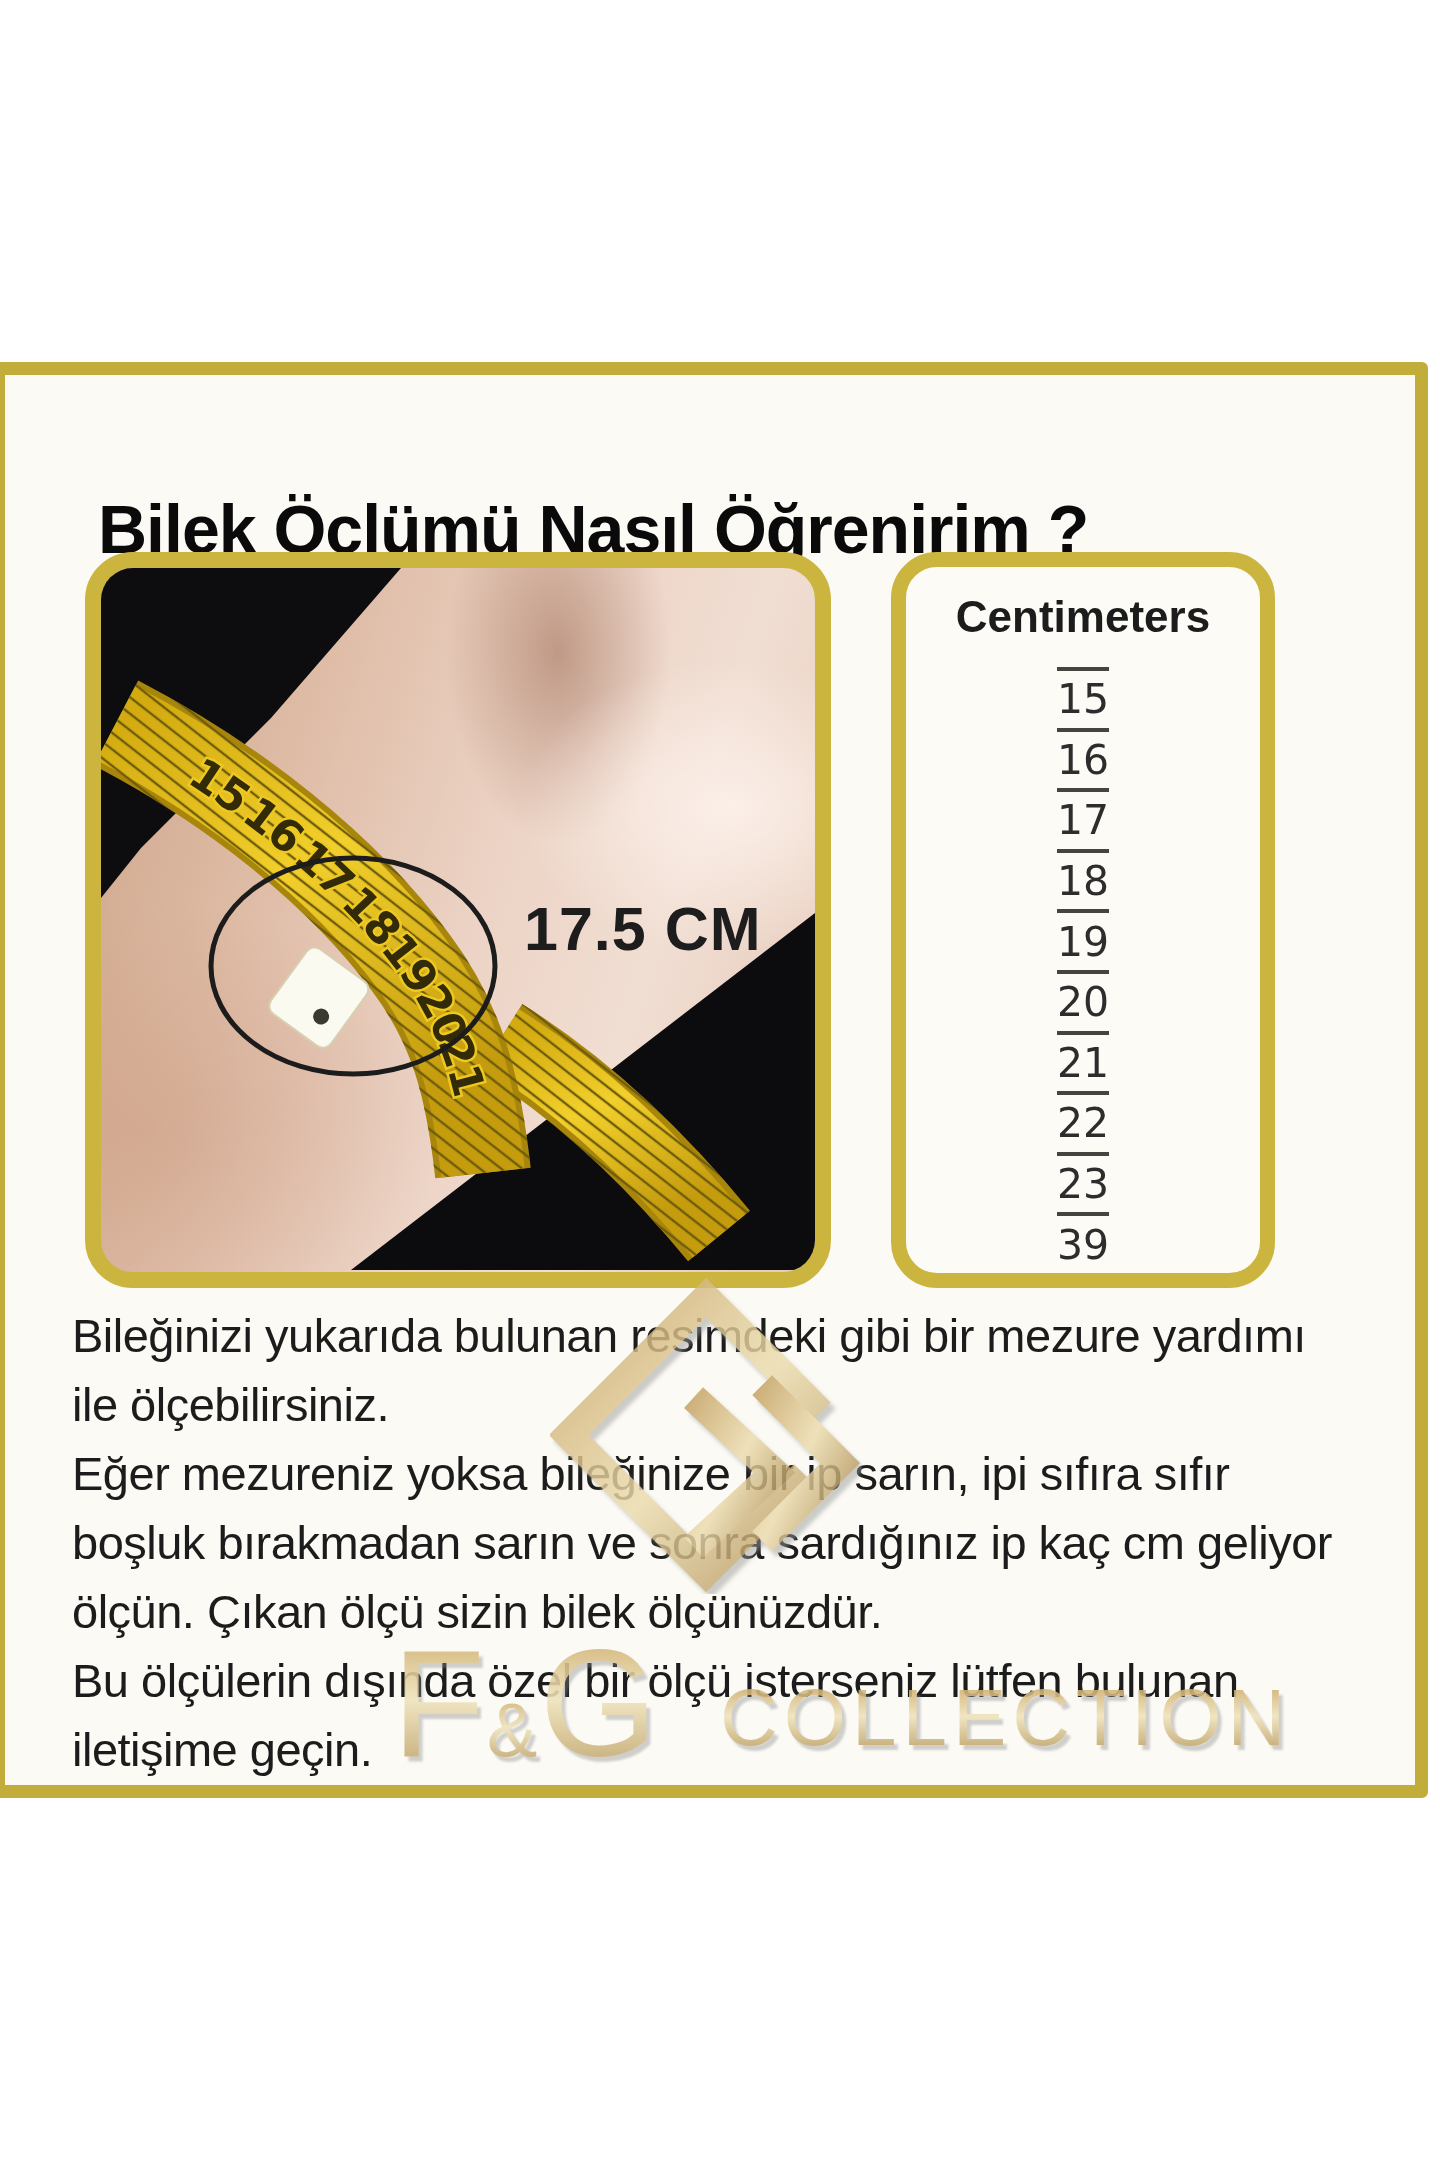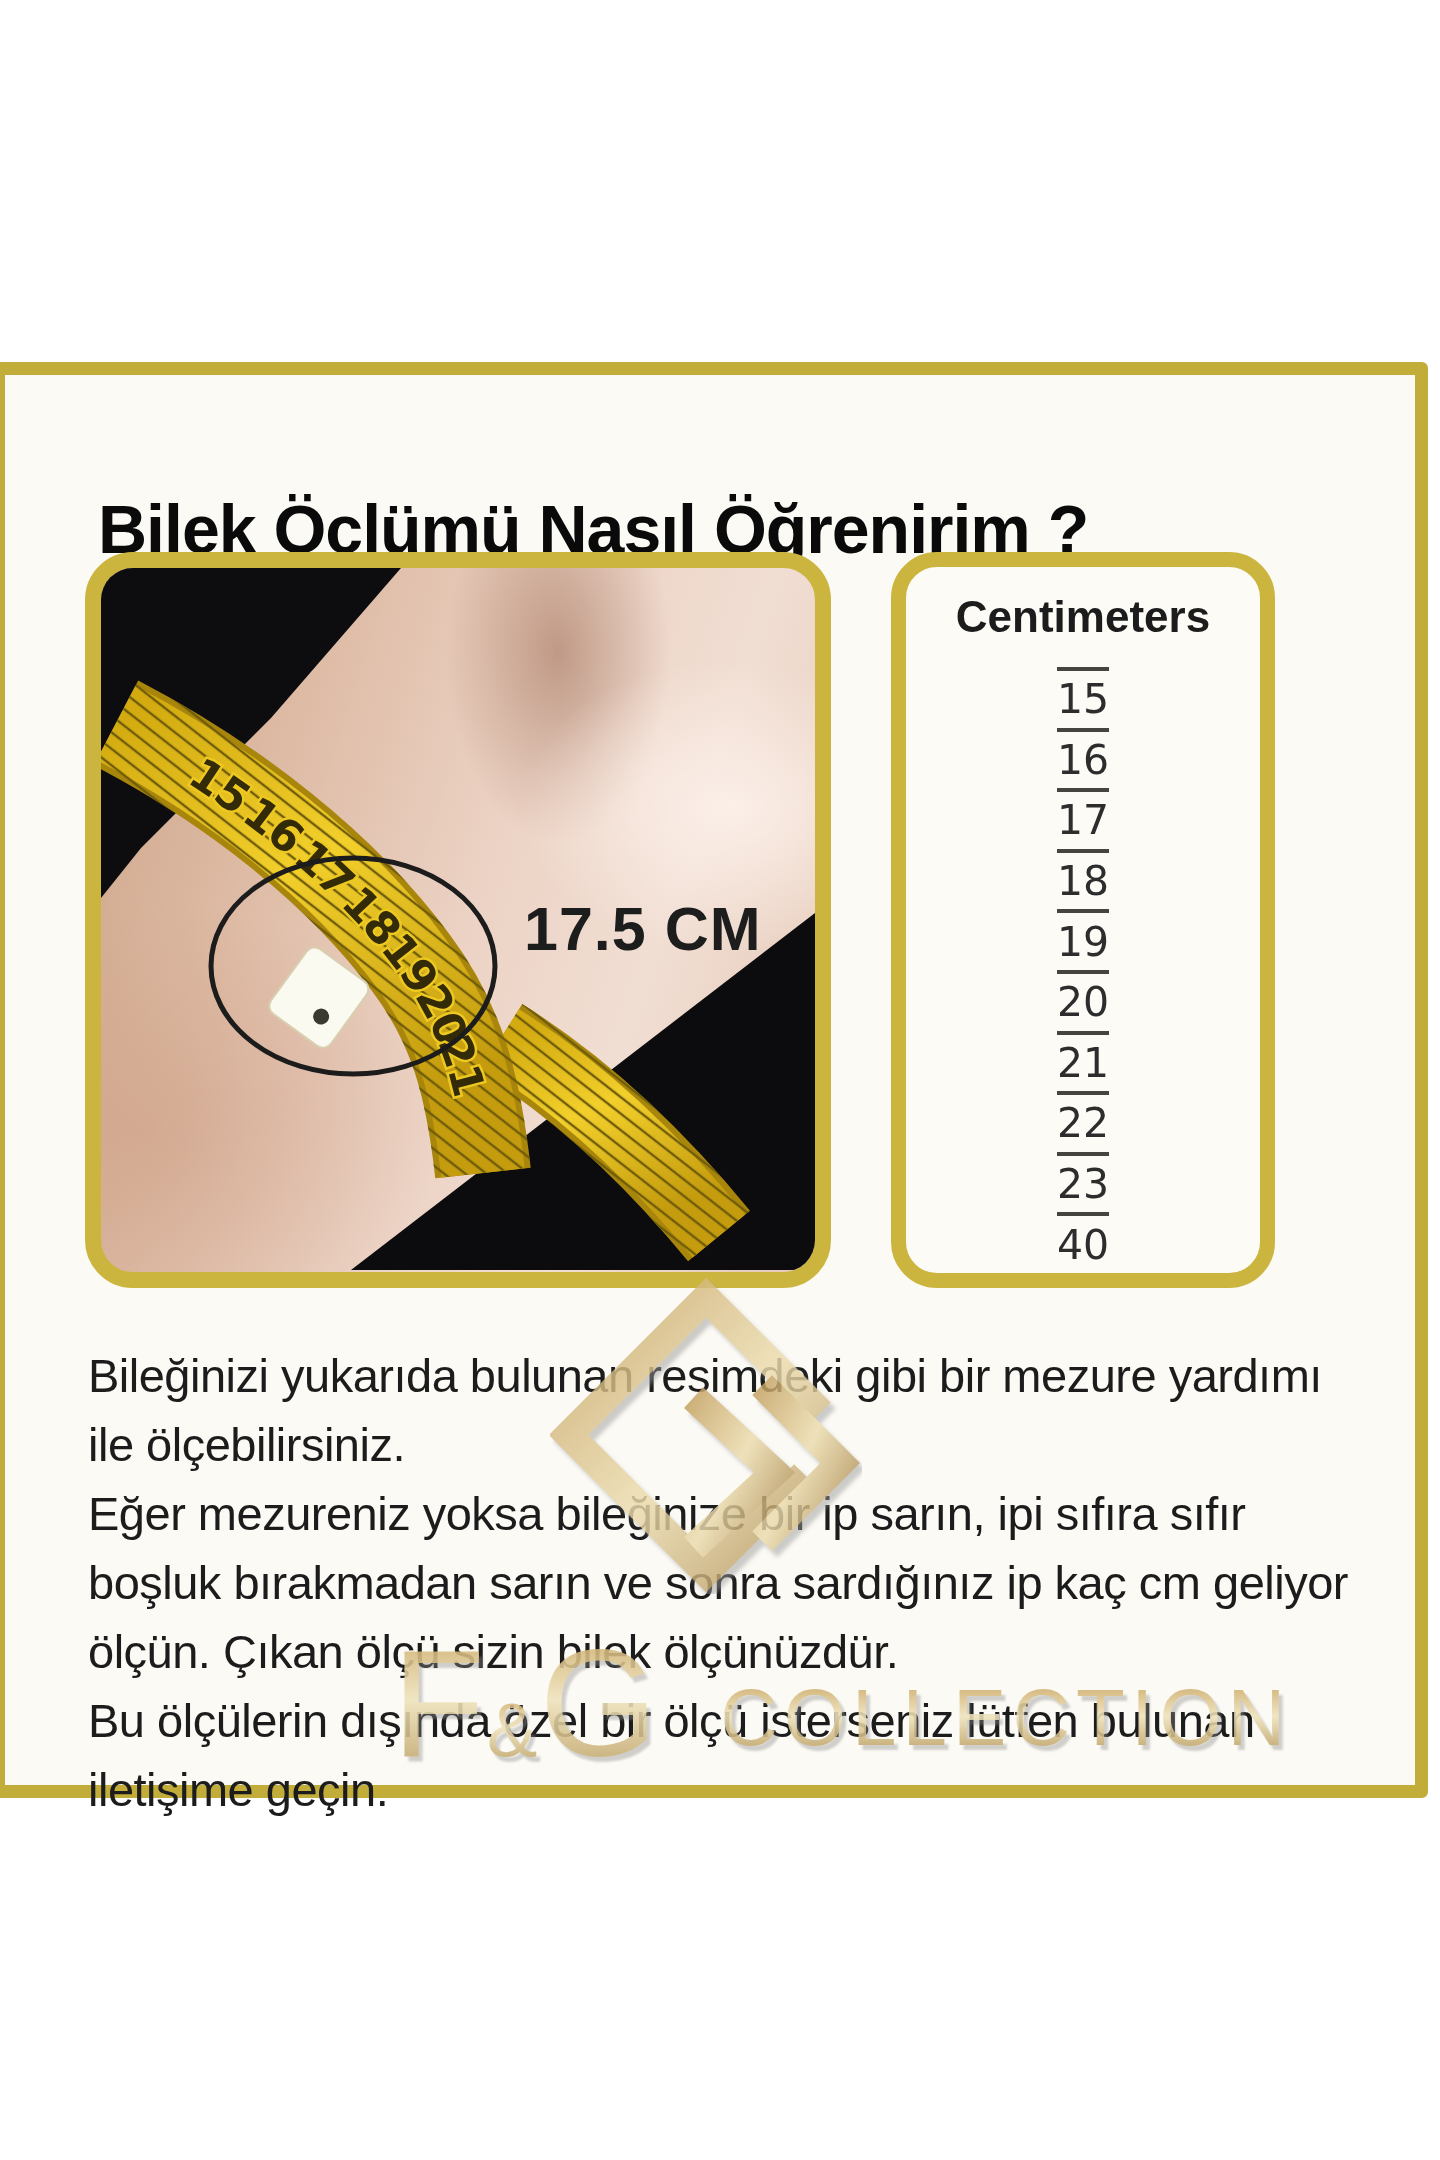--- a/index.html
+++ b/index.html
@@ -24,21 +24,21 @@
                  color:#1d1d1d;letter-spacing:1px;white-space:nowrap;}
   
   .table-frame{position:absolute;left:891px;top:552px;width:384px;height:736px;box-sizing:border-box;
                border:15px solid #cbb53e;border-radius:46px;background:#fcfbf6;
                display:flex;flex-direction:column;overflow:hidden;align-items:center;}
   .table-header{height:100px;display:flex;align-items:center;justify-content:center;
                 font-size:44px;font-weight:bold;color:#1c1c1c;}
   .table-row{flex:1;border-top:4px solid #46443f;display:flex;align-items:center;justify-content:center;
              font-size:41px;color:#2d2d2d;font-family:"DejaVu Sans", sans-serif;}
   
-  .body-text{position:absolute;left:88px;top:1301px;width:1348px;z-index:10;margin-top:40px;}
+  .body-text{position:absolute;left:72px;top:1301px;width:1348px;z-index:10;}
   .body-line{font-size:47px;line-height:69px;color:#1c1c1c;letter-spacing:-0.5px;white-space:nowrap;}
   
   .wm-mark{position:absolute;left:550px;top:1276px;width:312px;height:318px;opacity:.82;z-index:20;}
   .wm-text{position:absolute;left:392px;top:1628px;z-index:20;opacity:.88;white-space:nowrap;
            filter:drop-shadow(4px 5px 1px rgba(140,140,140,.45));}
   .wm-fg{font-size:152px;line-height:150px;font-weight:400;
          background:linear-gradient(180deg,#c9a55f 5%,#efe3bc 48%,#b1904e 100%);
          -webkit-background-clip:text;background-clip:text;color:transparent;letter-spacing:2px;}
   .wm-amp{font-size:76px;}
   .wm-collection{position:absolute;left:676px;top:1678px;z-index:20;opacity:.88;
@@ -120,21 +120,21 @@
     <div class="table-header">Centimeters</div>
     <div class="table-row">15</div>
     <div class="table-row">16</div>
     <div class="table-row">17</div>
     <div class="table-row">18</div>
     <div class="table-row">19</div>
     <div class="table-row">20</div>
     <div class="table-row">21</div>
     <div class="table-row">22</div>
     <div class="table-row">23</div>
-    <div class="table-row">40</div>
+    <div class="table-row">39</div>
   </div>
 
   <div class="body-text">
     <div class="body-line">Bileğinizi yukarıda bulunan resimdeki gibi bir mezure yardımı</div>
     <div class="body-line">ile ölçebilirsiniz.</div>
     <div class="body-line">Eğer mezureniz yoksa bileğinize bir ip sarın, ipi sıfıra sıfır</div>
     <div class="body-line">boşluk bırakmadan sarın ve sonra sardığınız ip kaç cm geliyor</div>
     <div class="body-line">ölçün. Çıkan ölçü sizin bilek ölçünüzdür.</div>
     <div class="body-line">Bu ölçülerin dışında özel bir ölçü isterseniz lütfen bulunan</div>
     <div class="body-line">iletişime geçin.</div>

